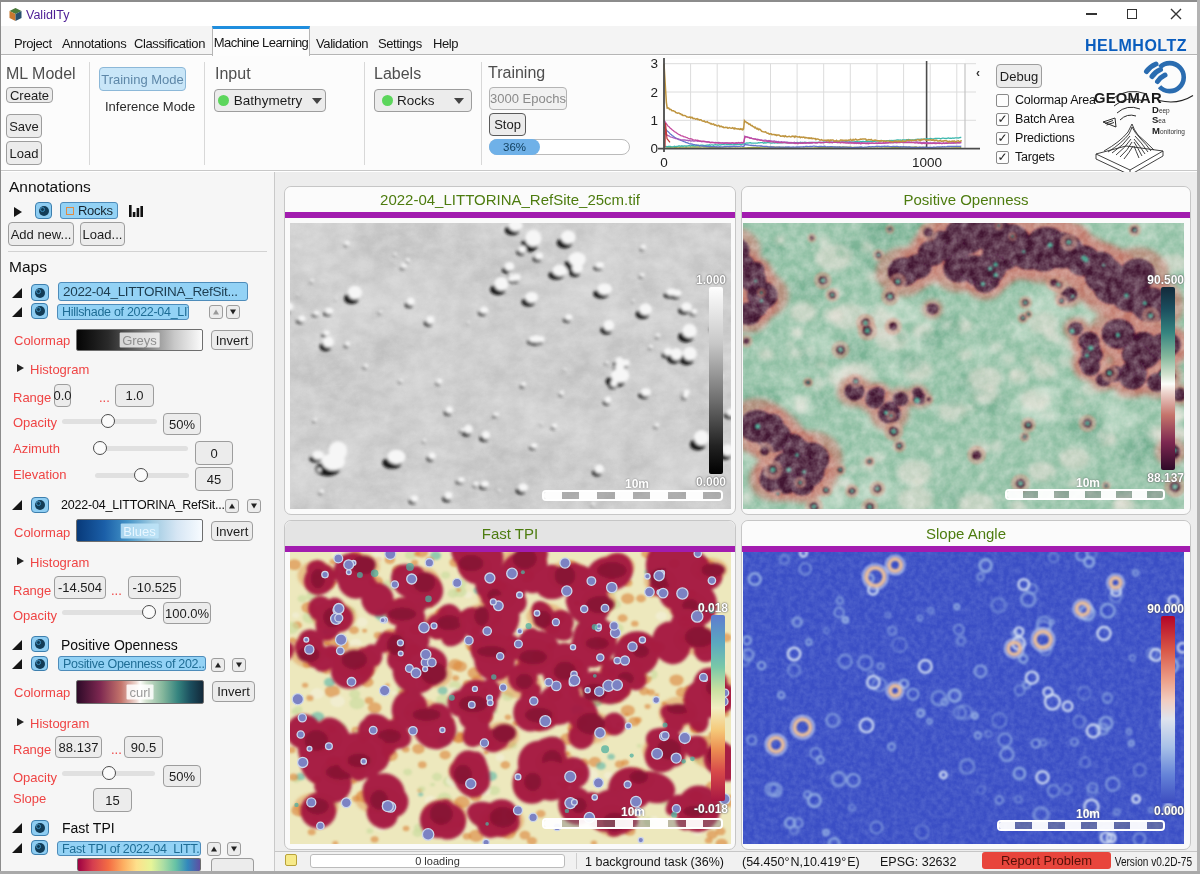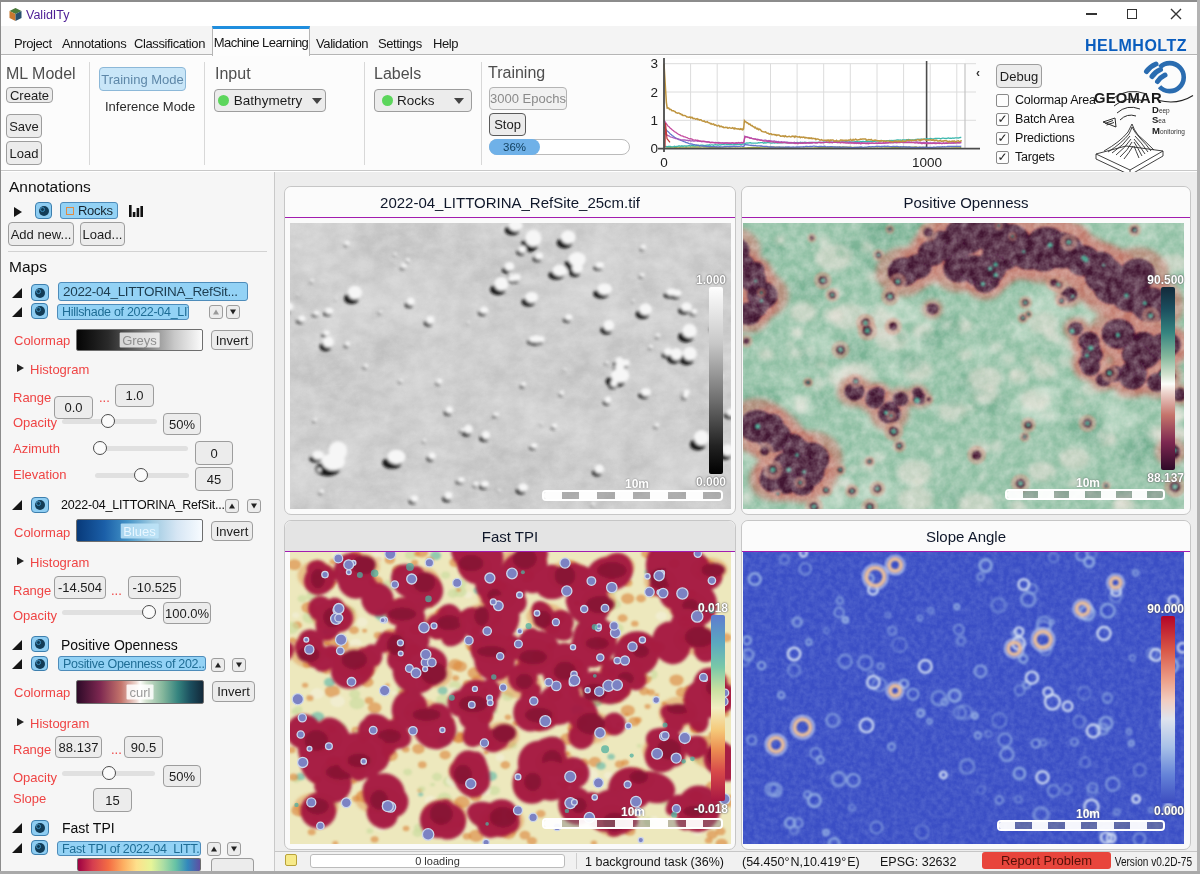--- a/index.html
+++ b/index.html
@@ -22,21 +22,21 @@
 .cmap span{position:absolute;left:50%;top:50%;transform:translate(-50%,-50%);font-size:13px;padding:0 3px;border-radius:1px}
 .sbtn{position:absolute;width:13.5px;height:13.5px;background:#ececec;border:1px solid #9d9d9d;border-radius:3px}
 .sbtn i{position:absolute;left:50%;top:50%;width:0;height:0;transform:translate(-50%,-50%)}
 .sbtn.up i{border-left:3.5px solid transparent;border-right:3.5px solid transparent;border-bottom:5px solid #222}
 .sbtn.dn i{border-left:3.5px solid transparent;border-right:3.5px solid transparent;border-top:5px solid #222}
 .sbtn.gry.up i{border-bottom-color:#999}
 .cb{position:absolute;width:13px;height:13px;background:#fdfdfd;border:1px solid #8a8a8a;border-radius:2px;
  font-size:12px;line-height:11px;text-align:center;color:#222}
 .cblbl{position:absolute;font-size:12.5px;letter-spacing:-0.2px;color:#111;white-space:nowrap}
 .panel{position:absolute;background:#fafafa;border:1px solid #c6c6c6;border-radius:7px}
-.ptitle{position:absolute;font-size:15px;color:#0f172a;text-align:center;border-bottom:1px solid #a21caf;
+.ptitle{position:absolute;font-size:15px;color:#4d7c0f;text-align:center;border-bottom:6px solid #a21caf;
  display:flex;align-items:center;justify-content:center;border-radius:7px 7px 0 0}
 .cbarlbl{position:absolute;font-size:12px;color:#fff;font-weight:bold;
  text-shadow:0 0 2px rgba(80,80,80,.9),0 0 1px rgba(80,80,80,.9);white-space:nowrap}
 .scale{position:absolute;height:11px;border:2px solid #fff;border-radius:4px;display:flex;overflow:hidden}
 .scale b{flex:1}
 .tenm{position:absolute;font-size:12px;color:#fff;font-weight:bold;text-shadow:0 0 2px rgba(90,90,90,.8)}
 .stxt{position:absolute;font-size:12.5px;color:#141414;white-space:nowrap}
 </style></head><body>
 <div class="ab" style="left:0;top:0;width:1200px;height:2px;background:#8c8c8c"></div>
 <div class="ab" style="left:0;top:0;width:1px;height:874px;background:#8c8c8c"></div>
@@ -198,21 +198,21 @@
         <i></i>
       </div>
       <div class="lbl" style="left:14px;top:333px">Colormap</div>
       <div class="cmap" style="left:76px;top:329px;width:127px;height:22px;background:linear-gradient(90deg,#050505,#2a2a2a 25%,#7a7a7a 55%,#c8c8c8 78%,#fbfbfb)">
         <span style="background:rgba(255,255,255,.78);color:#8f8f8f">Greys</span>
       </div>
       <div class="btn" style="left:211px;top:330px;width:42px;height:20px">Invert</div>
       <div class="tri" style="left:17px;top:364px;border-top:4.5px solid transparent;border-bottom:4.5px solid transparent;border-left:7px solid #222"></div>
       <div class="lbl" style="left:30px;top:362px">Histogram</div>
       <div class="lbl" style="left:13px;top:390px">Range</div>
-      <div class="btn" style="left:54px;top:396px;width:39px;height:23px">0.0</div>
+      <div class="btn" style="left:54px;top:384px;width:17px;height:23px">0.0</div>
       <div class="lbl" style="left:99px;top:390px">...</div>
       <div class="btn" style="left:115px;top:384px;width:39px;height:23px">1.0</div>
       <div class="lbl" style="left:13px;top:415px">Opacity</div>
       <div class="track" style="left:62px;top:419px;width:95px"></div>
       <div class="knob" style="left:101px;top:414px"></div>
       <div class="btn" style="left:163px;top:413px;width:38px;height:22px">50%</div>
       <div class="lbl" style="left:13px;top:441px">Azimuth</div>
       <div class="track" style="left:93px;top:446px;width:95px"></div>
       <div class="knob" style="left:93px;top:441px"></div>
       <div class="btn" style="left:195px;top:441px;width:38px;height:24px">0</div>

